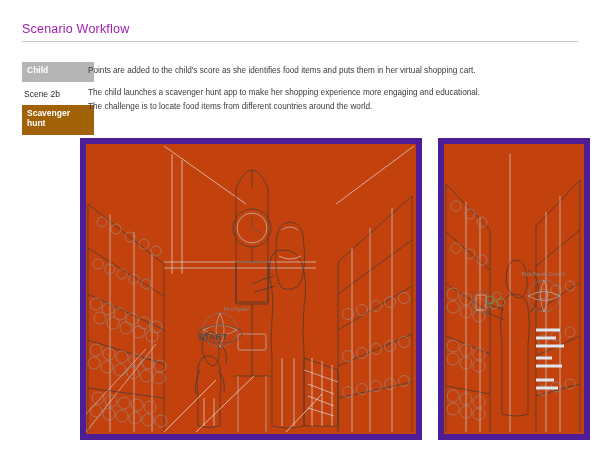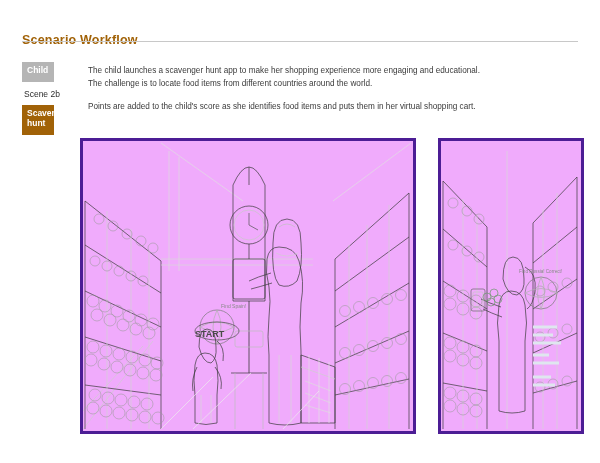--- a/index.html
+++ b/index.html
@@ -17,24 +17,23 @@
   .page {
     position: absolute;
     left: 0; top: 0;
     width: 600px; height: 463px;
   }
   .page-title {
     position: absolute;
     left: 22px;
     top: 22px;
     font-size: 12.5px;
-    font-weight: bold;
-    color: #a16207;
+    font-weight: normal;
+    color: #a21caf;
     letter-spacing: 0.2px;
-    margin-top: 11px;
   }
   .title-rule {
     position: absolute;
     left: 22px;
     top: 41px;
     width: 556px;
     height: 1px;
     background: #c8c8c8;
   }
 
@@ -45,21 +44,21 @@
     top: 62px;
     width: 52px;
   }
   .tag {
     color: #ffffff;
     font-size: 8.5px;
     font-weight: bold;
     padding: 4px 5px 5px 5px;
     line-height: 1.15;
     box-sizing: border-box;
-    width: 32px;
+    width: 72px;
   }
   .tag-role {
     background: #b5b5b5;
     height: 20px;
   }
   .scene-num {
     color: #2b2b2b;
     font-size: 8.5px;
     font-weight: normal;
     padding: 7px 0 6px 2px;
@@ -84,22 +83,22 @@
   }
 
   
   .panels {
     position: absolute;
     left: 80px;
     top: 138px;
   }
   .panel {
     position: absolute;
-    border: 3px solid #4c1d95;
-    background: #f0abfc;
+    border: 6px solid #4c1d95;
+    background: #c2410c;
     overflow: hidden;
   }
   .panel-main {
     left: 0;
     top: 0;
     width: 330px;
     height: 290px;
   }
   .panel-inset {
     left: 358px;
@@ -119,22 +118,22 @@
   <div class="page-title">Scenario Workflow</div>
   <div class="title-rule"></div>
 
   <div class="label-col">
     <div class="tag tag-role">Child</div>
     <div class="scene-num">Scene 2b</div>
     <div class="tag tag-scene">Scavenger hunt</div>
   </div>
 
   <div class="copy">
+    <p>Points are added to the child's score as she identifies food items and puts them in her virtual shopping cart.</p>
     <p>The child launches a scavenger hunt app to make her shopping experience more engaging and educational. The challenge is to locate food items from different countries around the world.</p>
-    <p>Points are added to the child's score as she identifies food items and puts them in her virtual shopping cart.</p>
   </div>
 
   <div class="panels">
 
     <div class="panel panel-main">
       <svg width="328" height="288" viewBox="0 0 328 288">
         <g stroke="#3a3a3a" fill="none" stroke-width="0.7">
 
           <path d="M0 288 L70 200 M0 270 L60 205" stroke="#cfcfcf"></path>
 

